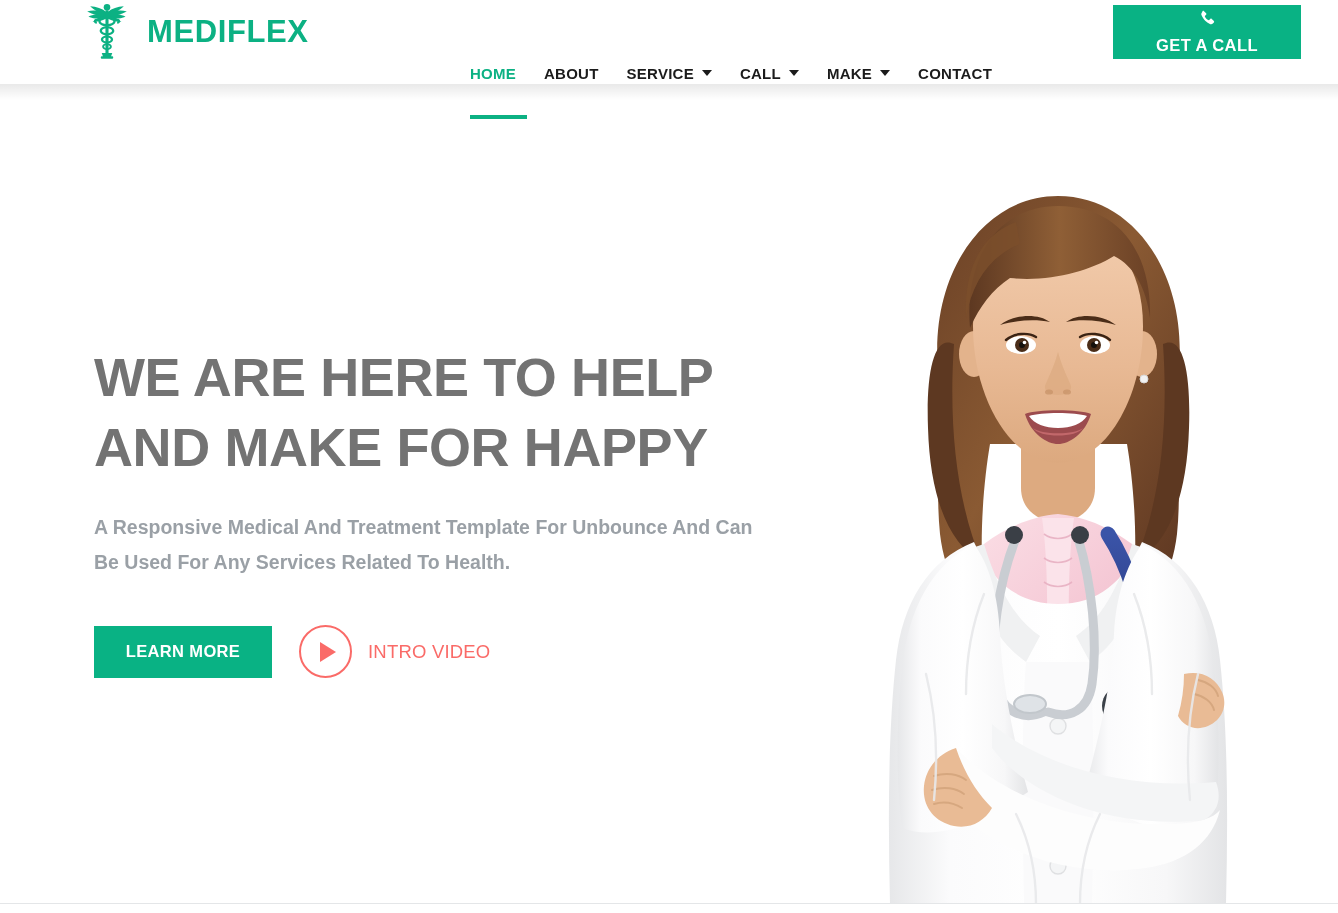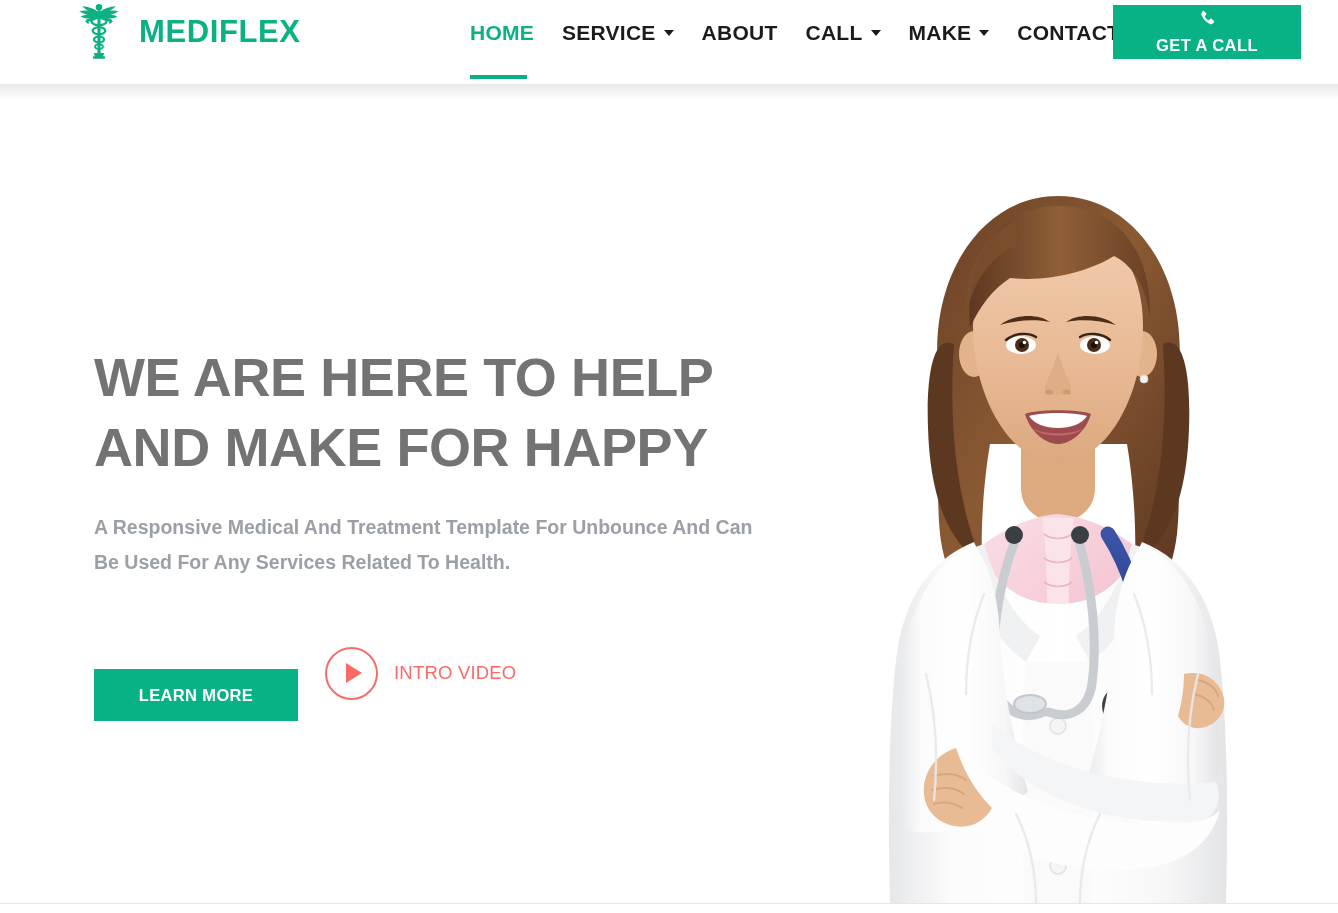--- a/index.html
+++ b/index.html
@@ -37,21 +37,21 @@
     width: 1338px;
     height: 16px;
     background: linear-gradient(to bottom, rgba(0,0,0,0.085), rgba(0,0,0,0.0));
     z-index: 39;
     pointer-events: none;
   }
 
   
   #brand {
     position: absolute;
-    left: 68px;
+    left: 76px;
     top: 0px;
     height: 62px;
     display: flex;
     align-items: center;
     gap: 9px;
   }
 
   #brand-mark {
     width: 62px;
     height: 58px;
@@ -79,26 +79,27 @@
     align-items: flex-start;
     gap: 0;
   }
 
   .nav-item {
     position: relative;
     display: flex;
     align-items: center;
     height: 66px;
     padding: 0 14px;
-    font-size: 21px;
+    font-size: 15px;
     font-weight: bold;
     letter-spacing: 0.25px;
     color: #1b1b1b;
     white-space: nowrap;
     cursor: pointer;
+    margin-top: 40px;
   }
   .nav-item:first-child { padding-left: 0; }
 
   .nav-item.active { color: #0cb183; }
 
   .nav-item .caret {
     display: inline-block;
     margin-left: 8px;
     width: 0; height: 0;
     border-left: 5.5px solid transparent;
@@ -180,34 +181,33 @@
     margin: 0 0 45px 0;
   }
 
   #hero-actions {
     display: flex;
     align-items: center;
     gap: 27px;
   }
 
   #learn-more {
-    width: 204px;
+    width: 178px;
     height: 52px;
     background: #09b284;
     color: #ffffff;
     border: none;
     font-family: "Liberation Sans", sans-serif;
     font-size: 16.5px;
     font-weight: bold;
     letter-spacing: 0.35px;
     display: flex;
     align-items: center;
     justify-content: center;
     cursor: pointer;
-    margin-top: 44px;
   }
 
   #intro-video {
     display: flex;
     align-items: center;
     gap: 16px;
     cursor: pointer;
   }
 
   #play-circle {
@@ -294,26 +294,26 @@
     </div>
 
     <nav id="nav">
 
       <div class="nav-item active">
         <span>HOME</span>
         <span class="nav-underline"></span>
       </div>
 
       <div class="nav-item">
+        <span>ABOUT</span>
+      </div>
+
+      <div class="nav-item">
         <span>SERVICE</span>
         <span class="caret"></span>
-      </div>
-
-      <div class="nav-item">
-        <span>ABOUT</span>
       </div>
 
       <div class="nav-item">
         <span>CALL</span>
         <span class="caret"></span>
       </div>
 
       <div class="nav-item">
         <span>MAKE</span>
         <span class="caret"></span>

